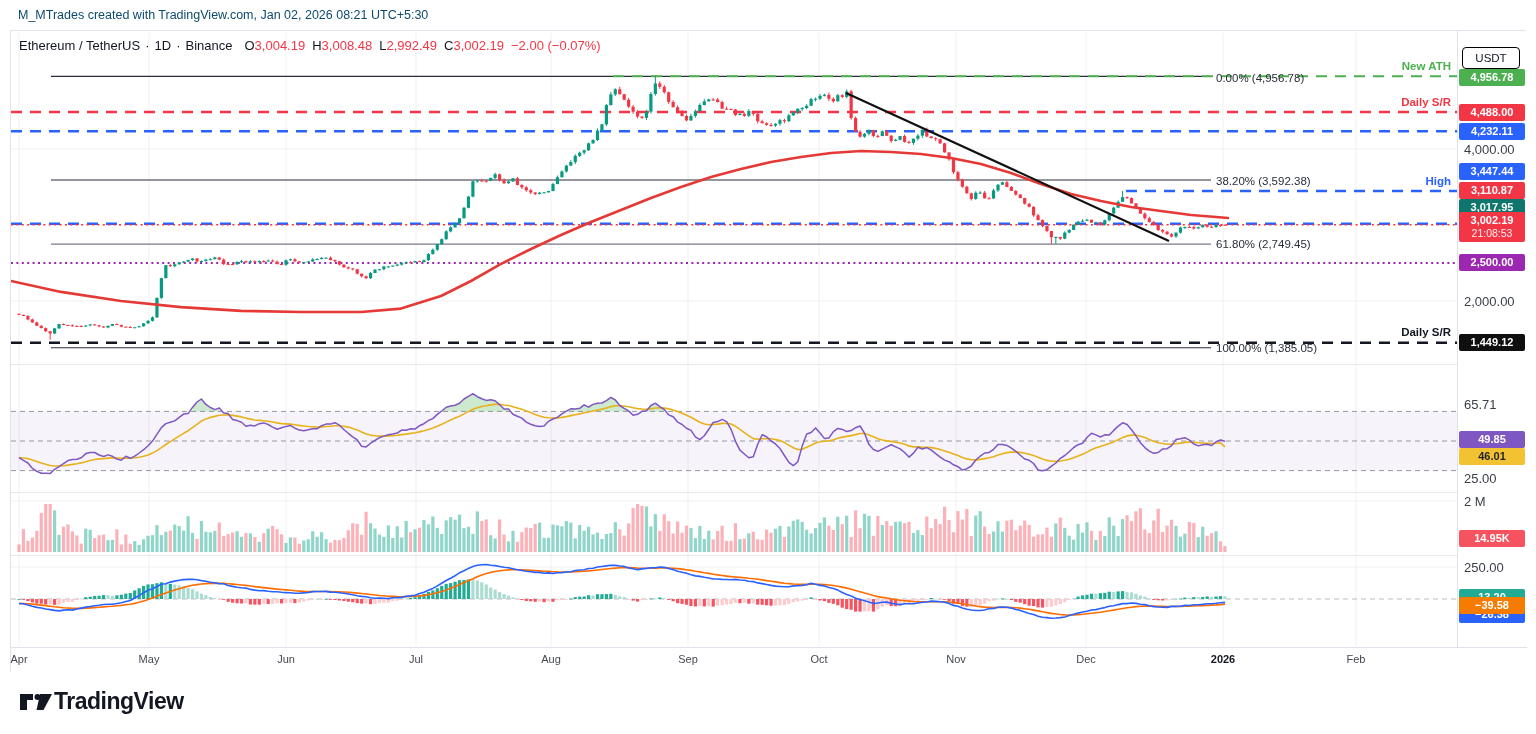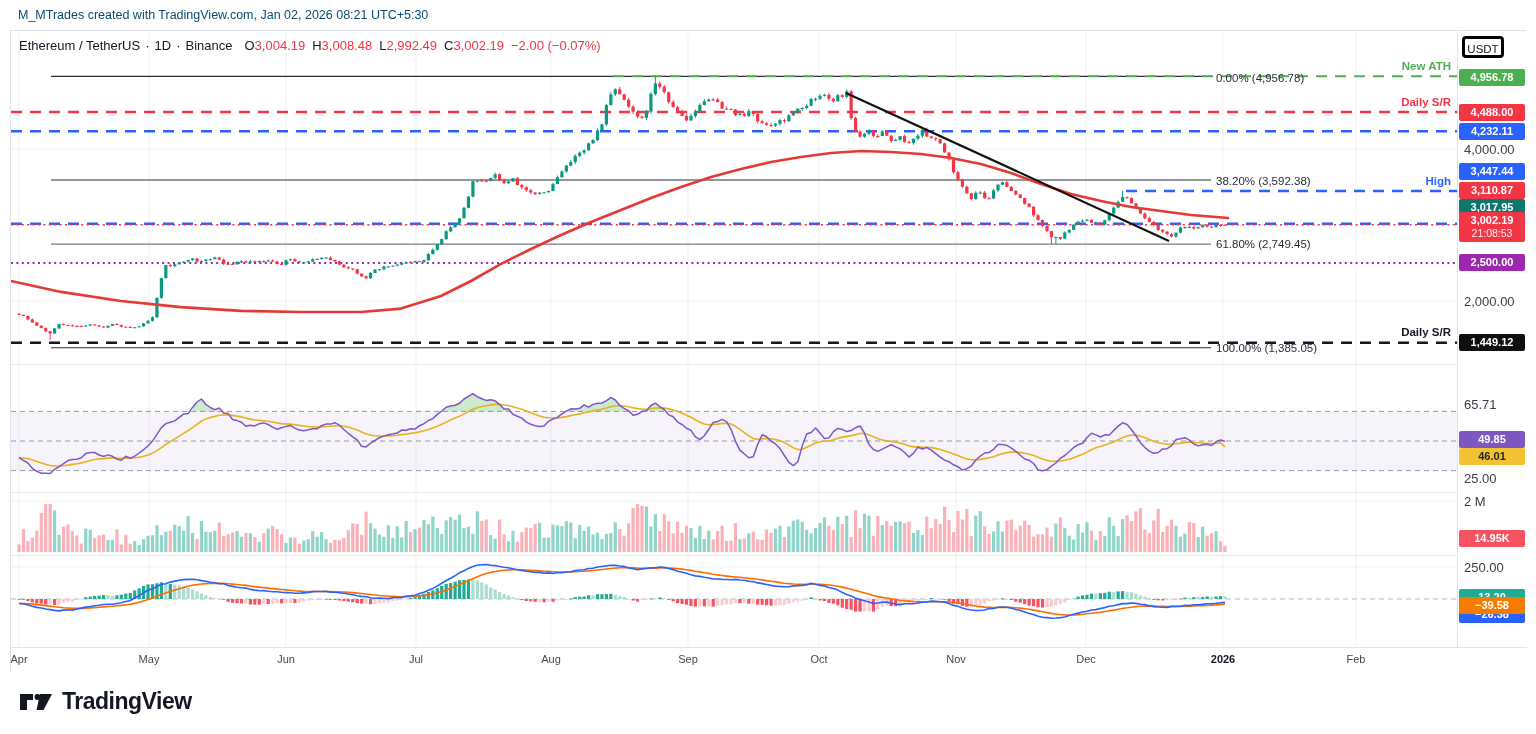--- a/index.html
+++ b/index.html
@@ -8,32 +8,32 @@
   #topbar .credit { position:absolute; left:18px; top:8px; font-size:12.5px; color:#0c4a6e; }
   #chart { position:absolute; left:10px; top:30px; width:1516px; height:642px; border:1px solid #e0e3eb; background:#fff; }
   #plot-svg { position:absolute; left:0; top:0; }
   #legend { position:absolute; left:8px; top:7px; font-size:13px; color:#131722; white-space:nowrap; z-index:5; }
   #legend .seg { margin-right:5px; }
   #legend .ohlc { color:#131722; margin-left:7px; }
   #legend .val { color:#f23645; }
   #legend .chg { color:#f23645; margin-left:7px; }
   .pane-sep { position:absolute; left:0; width:1516px; height:1px; background:#e6e9ef; z-index:2; }
   #scale { position:absolute; left:1446px; top:0; width:70px; height:616px; border-left:1px solid #e0e3eb; background:#fff; z-index:4; }
-  #usdt-btn { position:absolute; left:4px; top:5px; width:42px; height:22px; border:3px solid #000000; border-radius:4px; background:#fff; font-size:11.5px; color:#131722; text-align:center; line-height:20px; cursor:pointer; }
+  #usdt-btn { position:absolute; left:4px; top:16px; width:58px; height:22px; border:1px solid #000000; border-radius:4px; background:#fff; font-size:11.5px; color:#131722; text-align:center; line-height:20px; cursor:pointer; }
   .badge { position:absolute; left:1px; width:66px; border-radius:2px; color:#fff; font-size:11px; font-weight:700; text-align:center; padding:2px 0; line-height:13px; z-index:5; }
   .badge .sub { font-weight:400; font-size:10.5px; opacity:.92; }
   .plain-lbl { position:absolute; left:6px; font-size:13px; color:#3a3e47; transform:translateY(-50%); white-space:nowrap; }
   .line-lbl { position:absolute; font-size:11.5px; font-weight:700; transform:translateY(-50%); z-index:3; white-space:nowrap; }
   .fib-lbl { position:absolute; font-size:11.5px; color:#2a2e39; transform:translateY(-50%); z-index:3; white-space:nowrap; }
   #taxis { position:absolute; left:0; top:616px; width:1516px; height:26px; border-top:1px solid #e0e3eb; background:#fff; }
   .month { position:absolute; top:5px; font-size:11px; color:#44484f; transform:translateX(-50%); }
   .month.major { font-weight:700; color:#131722; }
   #footer { position:absolute; left:0; top:672px; width:1536px; height:62px; background:#fff; }
   #tv-logo { position:absolute; left:18px; top:16px; display:flex; align-items:center; }
-  #tv-logo .brand { font-size:23px; font-weight:700; color:#131722; letter-spacing:-0.5px; margin-left:8px; }
+  #tv-logo .brand { font-size:23px; font-weight:700; color:#131722; letter-spacing:-0.5px; }
 </style>
 </head>
 <body>
 
 <div id="topbar">
   <span class="credit">M_MTrades created with TradingView.com, Jan 02, 2026 08:21 UTC+5:30</span>
 </div>
 
 <div id="chart">
   <svg id="plot-svg" width="1446" height="616" viewBox="10 30 1446 616">

